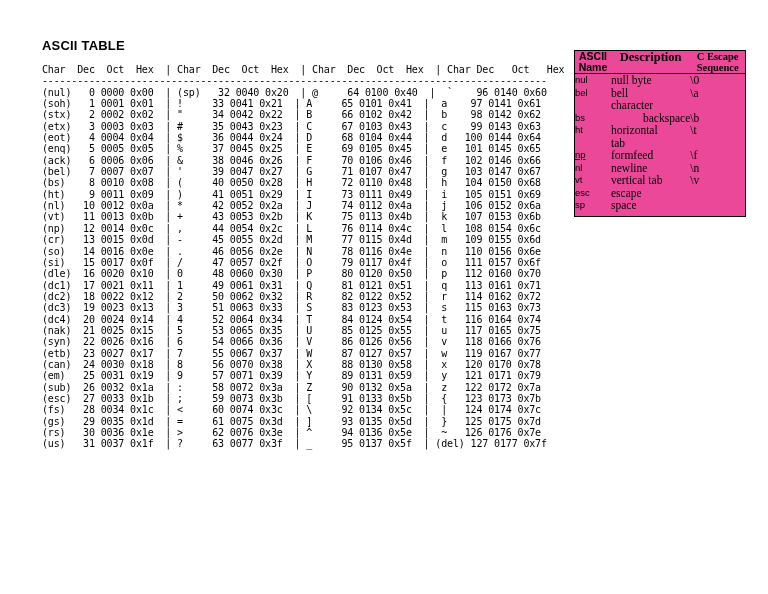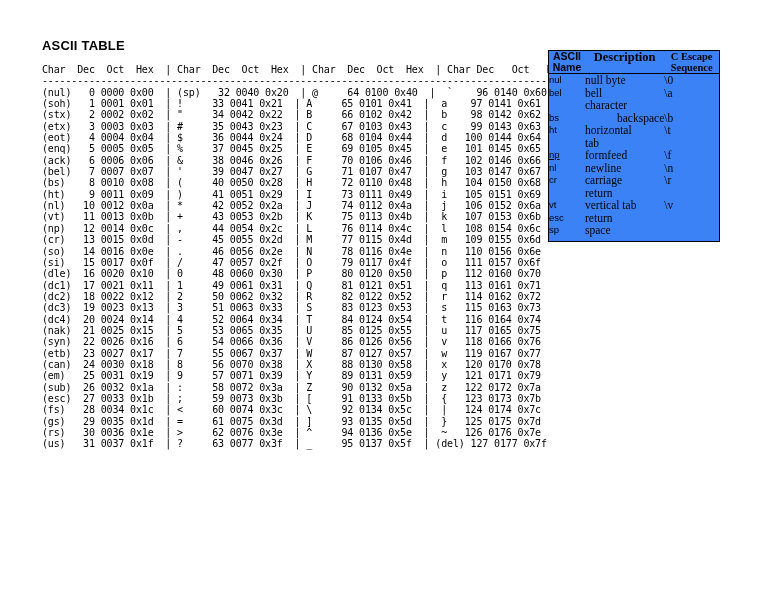--- a/index.html
+++ b/index.html
@@ -33,26 +33,26 @@
     left: 42px;
     top: 54px;
     font-family: "DejaVu Sans Mono", monospace;
     font-size: 10px;
     line-height: 11.35px;
     white-space: pre;
     letter-spacing: -0.15px;
   }
   #escape-table {
     position: absolute;
-    left: 548px;
+    left: 574px;
     top: 50px;
     width: 170px;
     border: 1.4px solid #000;
     border-collapse: collapse;
-    background: #3b82f6;
+    background: #ec4899;
   }
   #escape-table table {
     border-collapse: collapse;
     width: 100%;
   }
   #escape-table td, #escape-table th {
     vertical-align: top;
     padding: 0;
   }
   .esc-head-name {
@@ -183,33 +183,27 @@
         <td class="esc-name" style="white-space: pre-line; text-decoration: underline;">np</td>
         <td class="esc-desc" style="white-space: pre-line;">formfeed</td>
         <td class="esc-seq" style="white-space: pre-line;">\f</td>
       </tr>
       <tr>
         <td class="esc-name" style="white-space: pre-line;">nl</td>
         <td class="esc-desc" style="white-space: pre-line;">newline</td>
         <td class="esc-seq" style="white-space: pre-line;">\n</td>
       </tr>
       <tr>
-        <td class="esc-name" style="white-space: pre-line;">cr</td>
-        <td class="esc-desc" style="white-space: pre-line;">carriage
-return</td>
-        <td class="esc-seq" style="white-space: pre-line;">\r</td>
-      </tr>
-      <tr>
         <td class="esc-name" style="white-space: pre-line;">vt</td>
         <td class="esc-desc" style="white-space: pre-line;">vertical tab</td>
         <td class="esc-seq" style="white-space: pre-line;">\v</td>
       </tr>
       <tr>
         <td class="esc-name" style="white-space: pre-line;">esc</td>
-        <td class="esc-desc" style="white-space: pre-line;">return</td>
+        <td class="esc-desc" style="white-space: pre-line;">escape</td>
         <td class="esc-seq" style="white-space: pre-line;"></td>
       </tr>
       <tr>
         <td class="esc-name" style="white-space: pre-line;">sp</td>
         <td class="esc-desc" style="white-space: pre-line;">space</td>
         <td class="esc-seq" style="white-space: pre-line;"></td>
       </tr>
       <tr>
         <td class="esc-body-pad"></td>
         <td class="esc-body-pad"></td>

